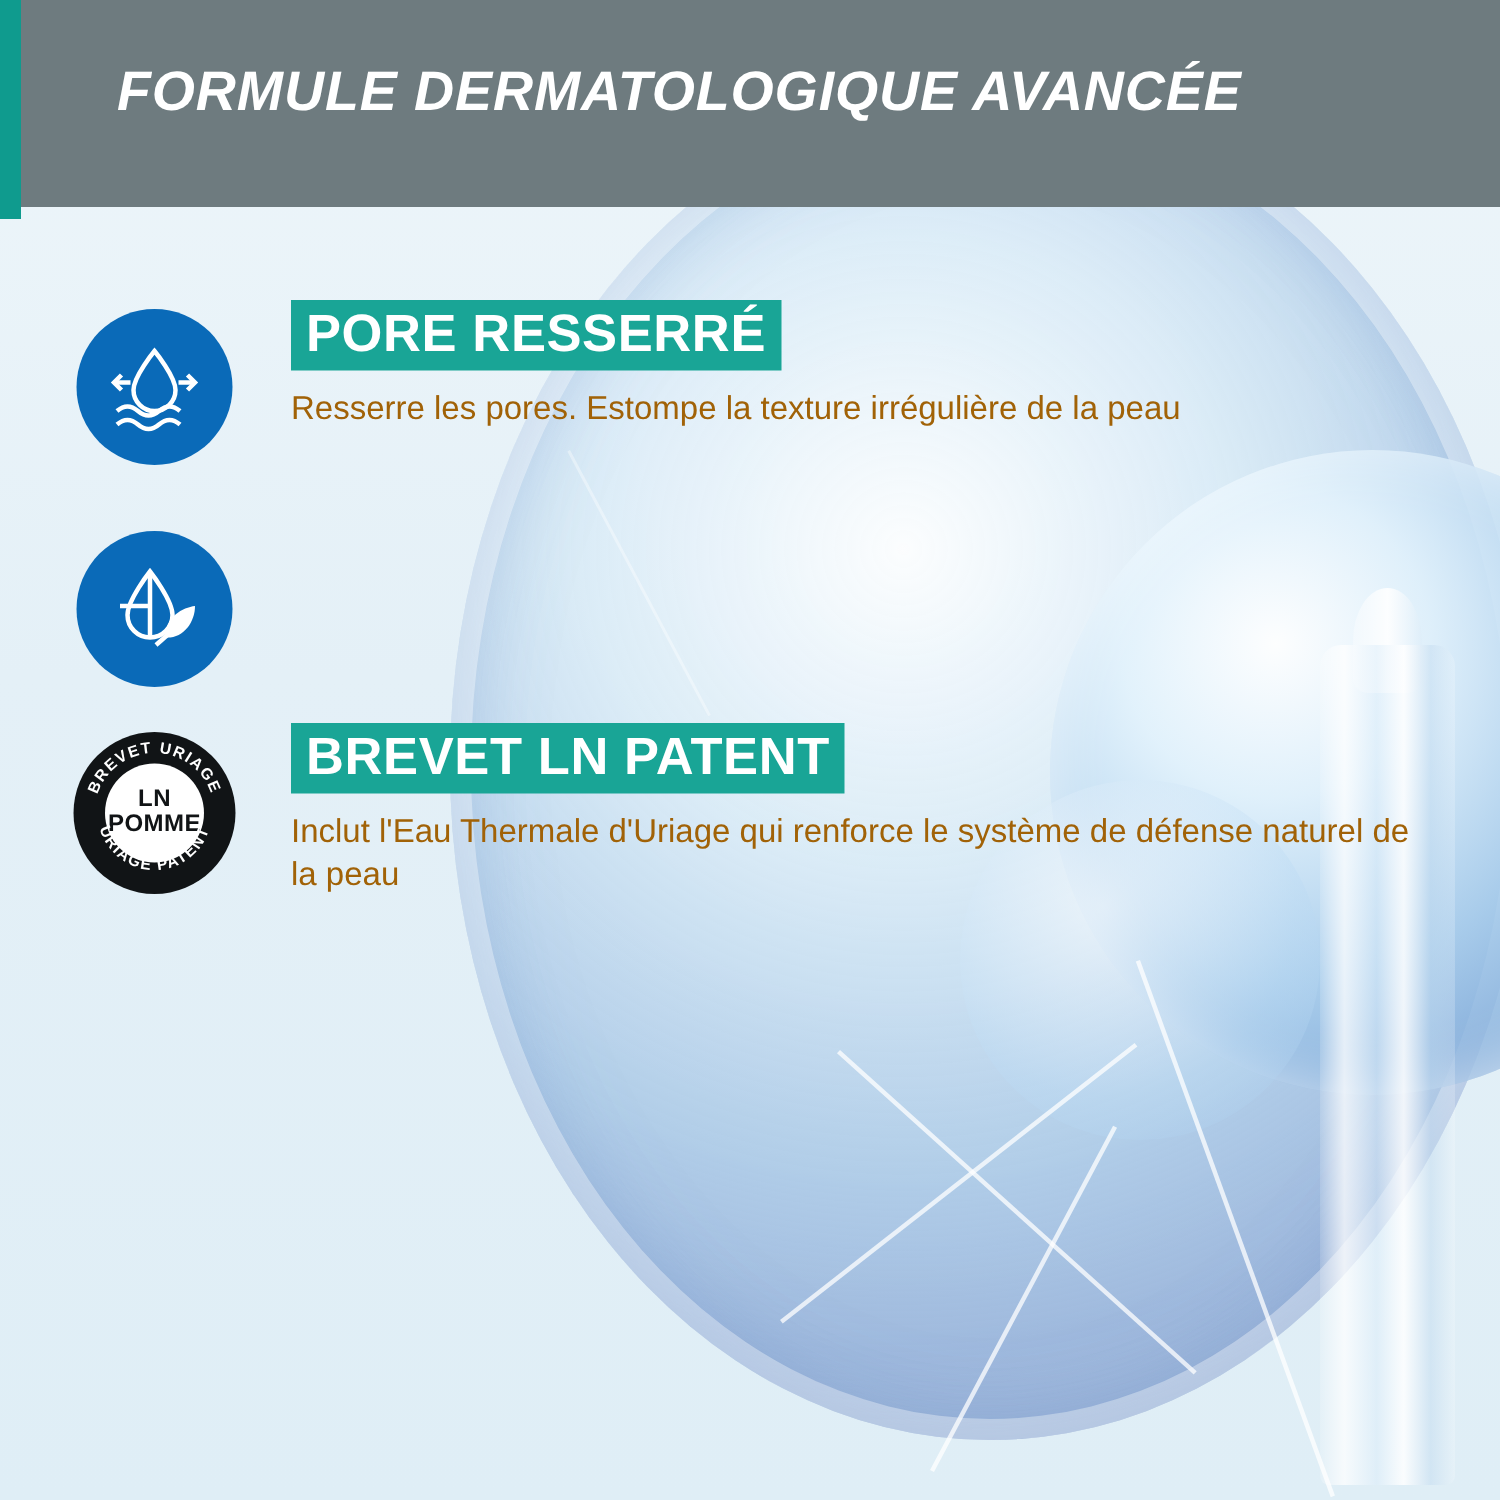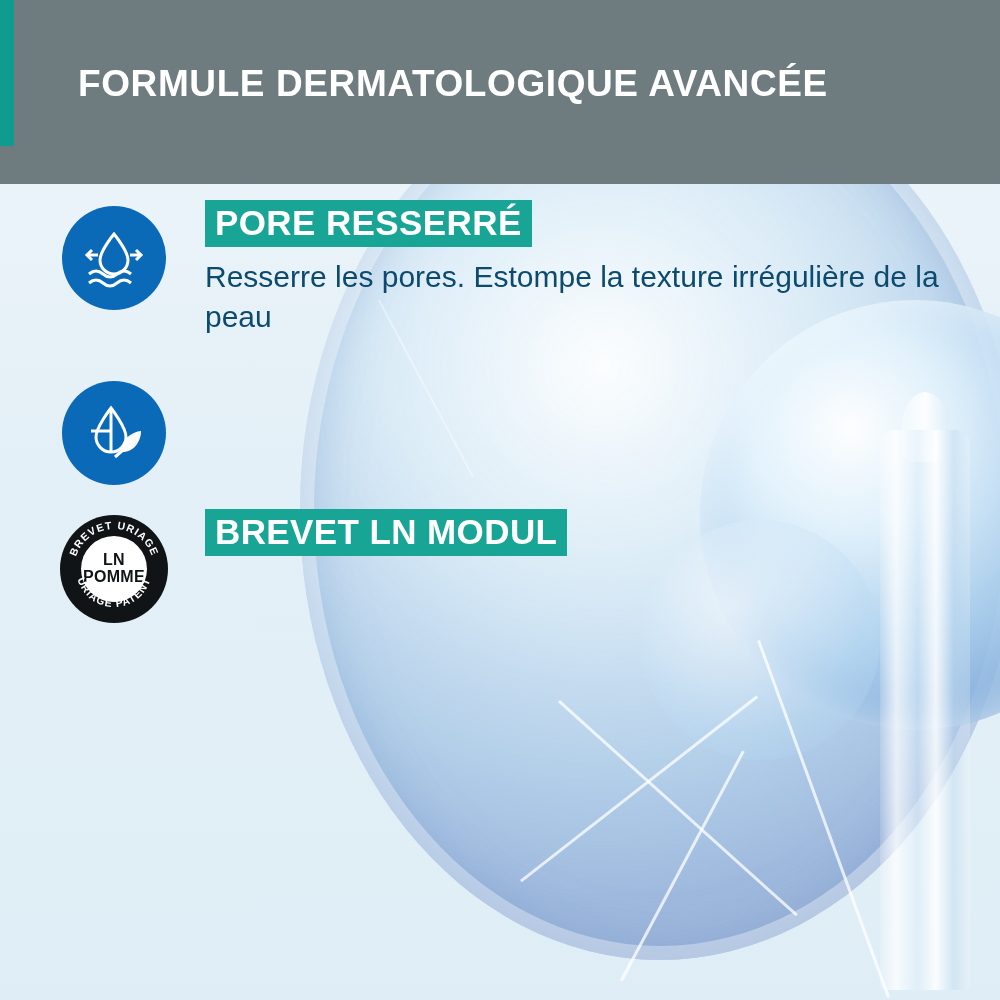--- a/index.html
+++ b/index.html
@@ -101,25 +101,26 @@
   .s2 { left: 560px; top: 700px; width: 320px; height: 3px; transform: rotate(42deg); }
   .s3 { left: 760px; top: 640px; width: 380px; height: 3px; transform: rotate(70deg); }
   .s4 { left: 620px; top: 980px; width: 260px; height: 3px; transform: rotate(-62deg); }
   .s5 { left: 380px; top: 300px; width: 200px; height: 2px; transform: rotate(62deg); opacity: .5; }
 
   
   .header {
     position: absolute;
     left: 0; top: 0;
     width: 1000px;
-    height: 184px;
+    height: 138px;
     background: #6e7b7f;
     z-index: 3;
     display: flex;
     align-items: center;
+    font-style: italic;
   }
   .header-accent {
     position: absolute;
     left: 0; top: 0;
     width: 14px;
     height: 146px;
     background: #0f9b8e;
   }
   .header-title {
     color: #ffffff;
@@ -136,21 +137,21 @@
     position: absolute;
     left: 0;
     top: 146px;
     width: 1000px;
     z-index: 4;
   }
 
   .feature {
     display: flex;
     align-items: flex-start;
-    padding: 0 30px 0 55px;
+    padding: 0 30px 0 44px;
   }
   .f1 { margin-top: 54px; }
   .f2 { margin-top: 38px; }
   .f3 { margin-top: 24px; }
 
   .icon-wrap {
     width: 118px;
     flex: 0 0 118px;
     display: flex;
     justify-content: center;
@@ -172,22 +173,22 @@
     display: inline-block;
     background: #19a596;
     color: #ffffff;
     font-size: 35px;
     font-weight: bold;
     letter-spacing: 0.4px;
     line-height: 1.12;
     padding: 3px 10px 5px 10px;
   }
   .f-body {
-    color: #0c4a6e;
-    font-size: 30px;
+    color: #a16207;
+    font-size: 22px;
     line-height: 1.33;
     margin-top: 10px;
     max-width: 760px;
   }
 
   
   .seal {
     position: relative;
     width: 108px;
     height: 108px;
@@ -300,18 +301,19 @@
               <textPath href="#arcBottom" startOffset="50%" text-anchor="middle">URIAGE PATENT</textPath>
             </text>
           </svg>
           <div class="seal-inner">
             <span>LN</span>
             <span>POMME</span>
           </div>
         </div>
       </div>
       <div class="texts">
-        <div class="f-title">BREVET LN MODUL</div>
+        <div class="f-title">BREVET LN PATENT</div>
+        <div class="f-body">Inclut l'Eau Thermale d'Uriage qui renforce le système de défense naturel de la peau</div>
       </div>
     </div>
 
   </div>
 </div>
 
 </body></html>

